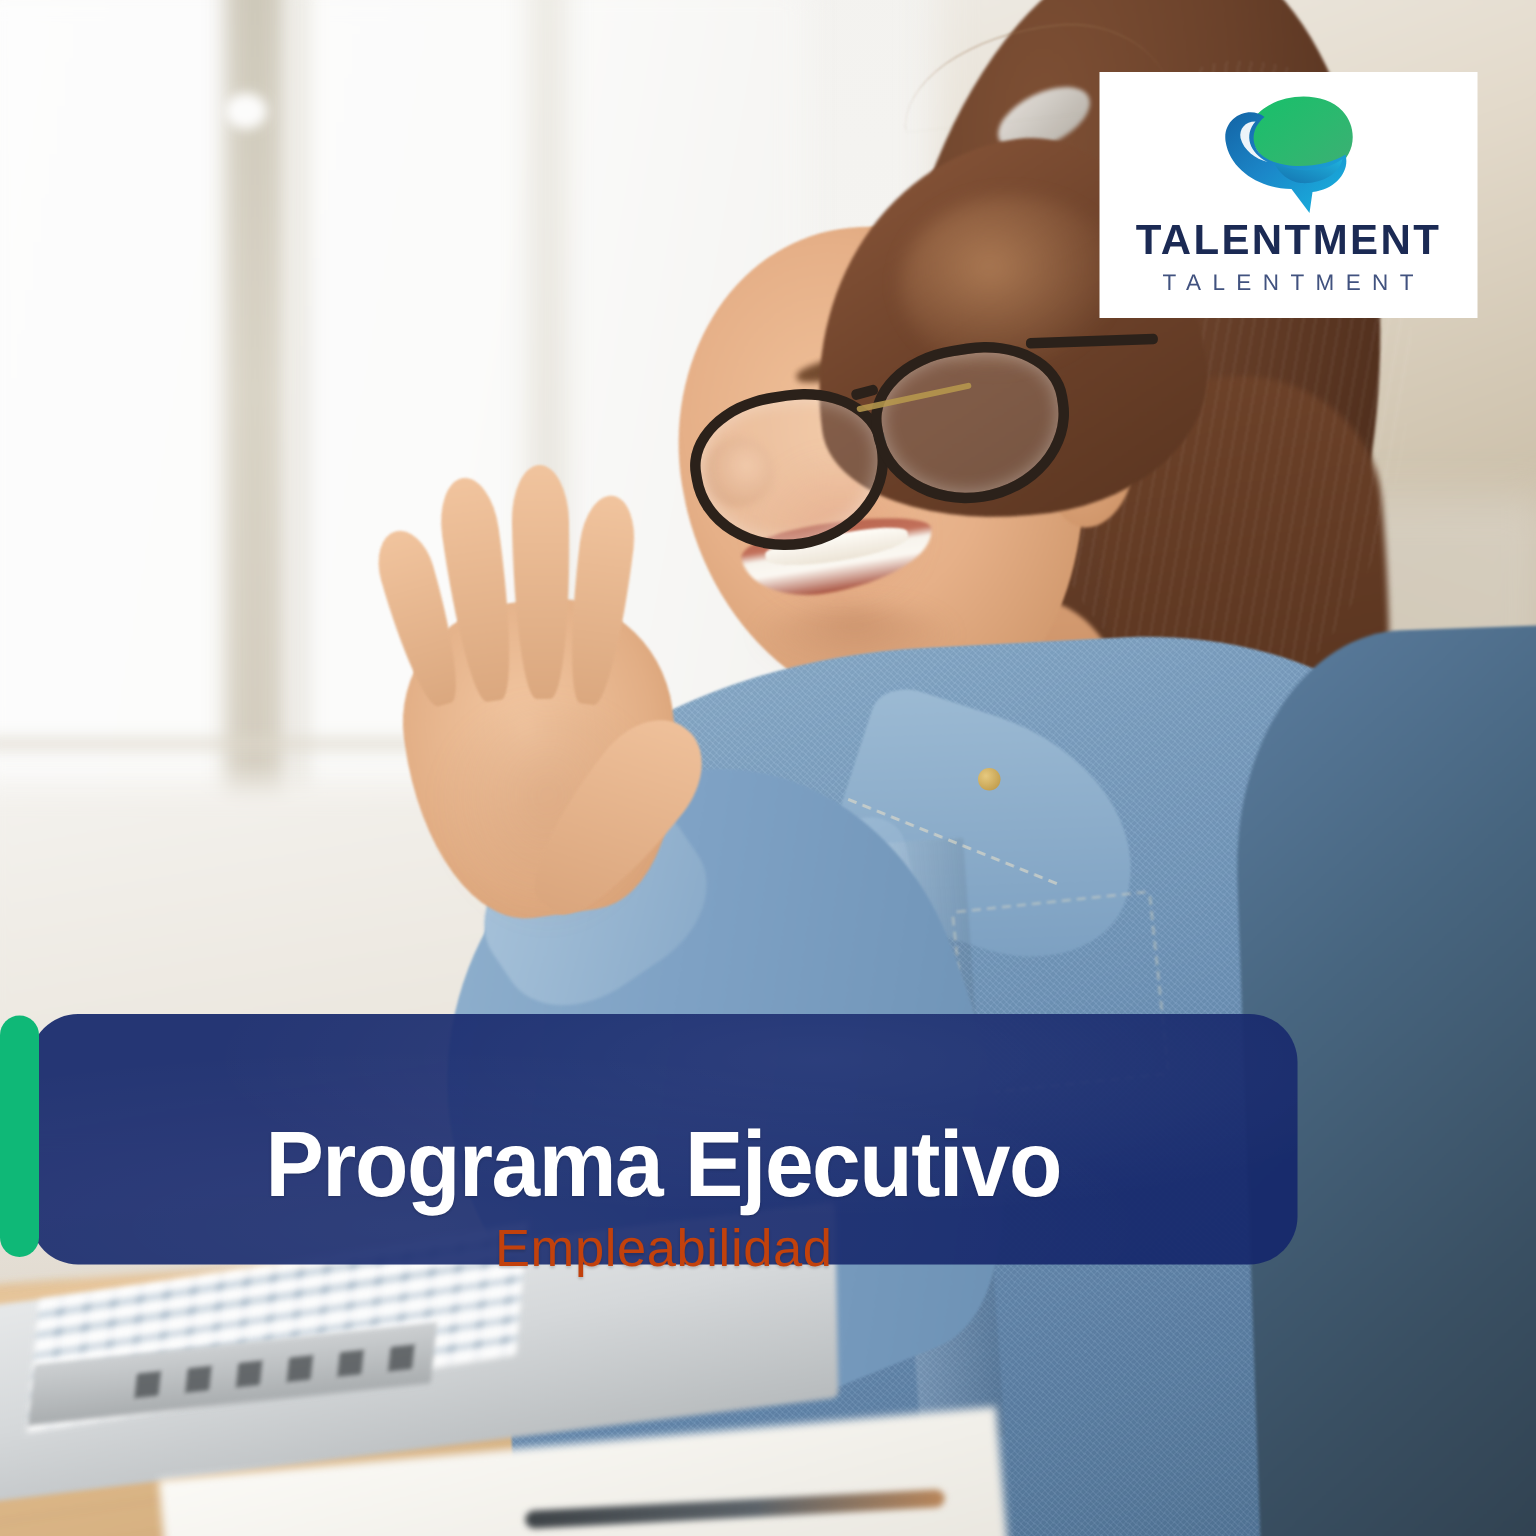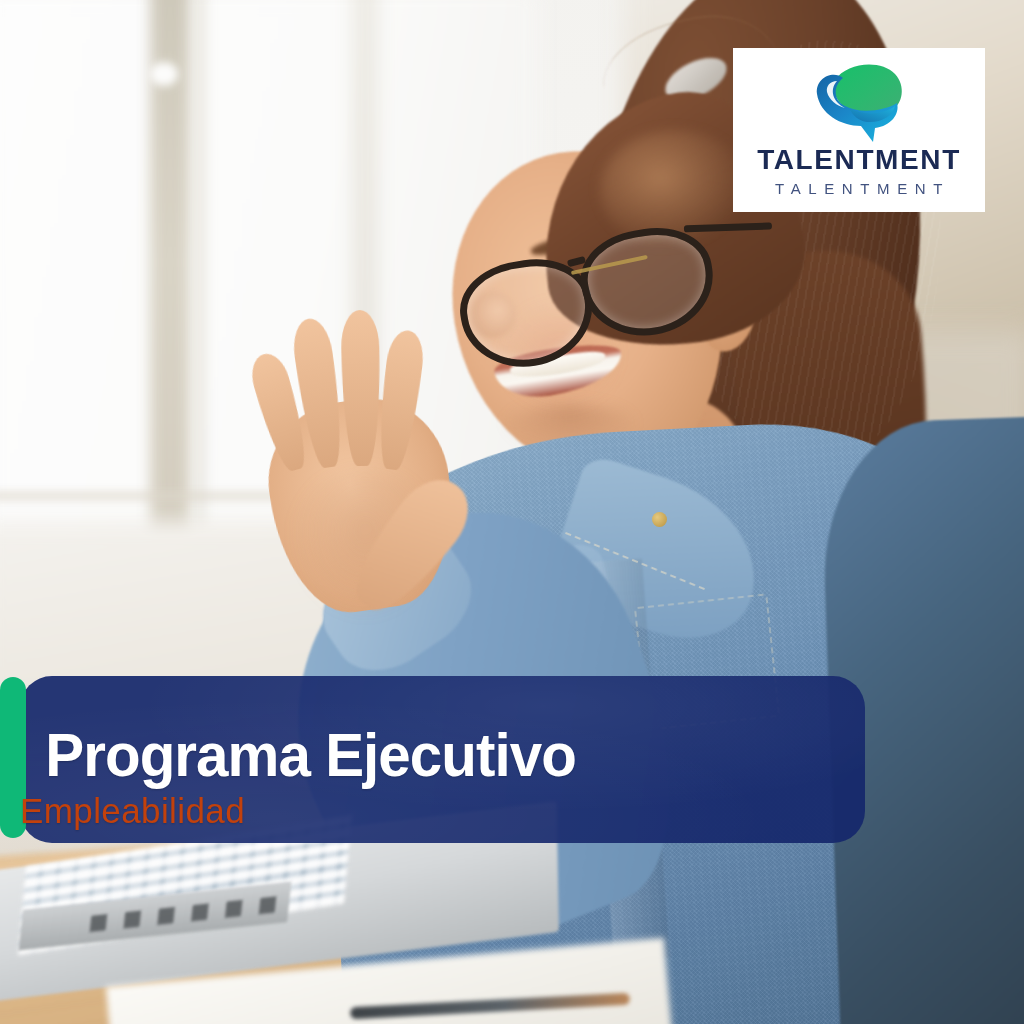--- a/index.html
+++ b/index.html
@@ -560,24 +560,25 @@
   }
   .banner-accent {
     position: absolute;
     left: 0; top: 677px;
     width: 26px; height: 161px;
     background: #0fb877;
     border-radius: 13px;
   }
   .banner-text {
     position: absolute;
-    left: 20px; top: 676px;
+    left: 20px; top: 698px;
     width: 845px; height: 202px;
     display: flex;
     flex-direction: column;
+    align-items: center;
     justify-content: center;
   }
   .banner-title {
     color: #ffffff;
     font-family: "Liberation Sans", sans-serif;
     font-weight: 700;
     font-size: 62px;
     line-height: 1.02;
     letter-spacing: -1px;
     margin: 0;

